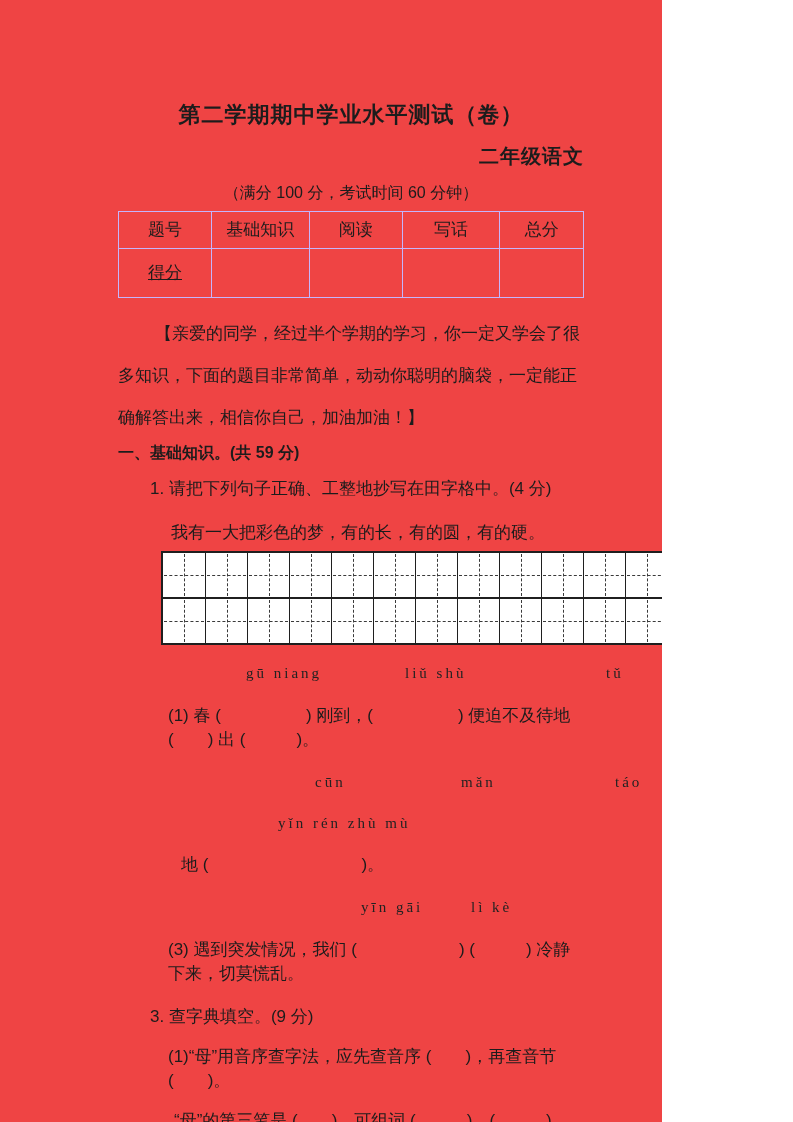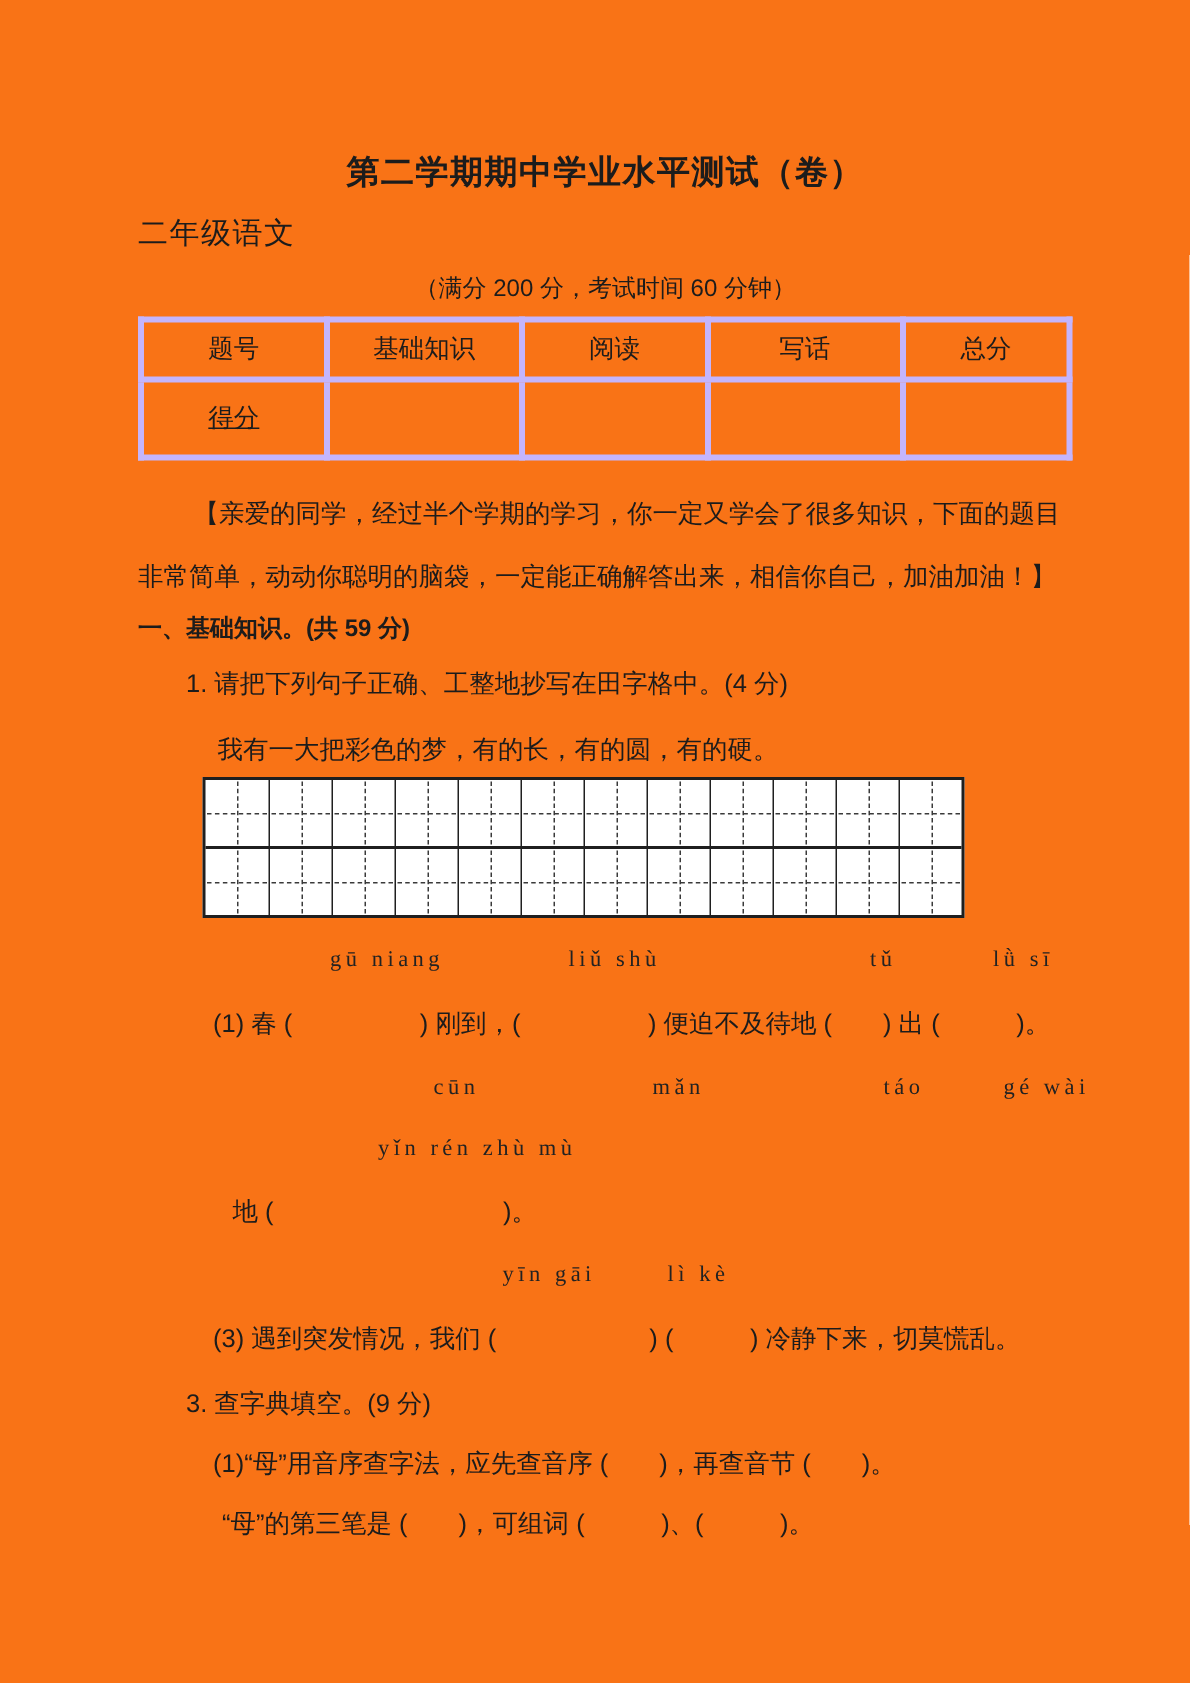--- a/index.html
+++ b/index.html
@@ -1,42 +1,42 @@
 <!DOCTYPE html>
 <html><head>
 <meta charset="utf-8">
 <style>
   html,body{margin:0;padding:0;background:#ffffff;}
   .page{
     position:relative;
-    width:793px;height:1122px;
+    width:662px;height:1122px;
     box-sizing:border-box;
-    padding:102px 78px 0 92px;
-    background:#f97316;
+    padding:102px 78px 0 118px;
+    background:#ef4444;
     font-family:"Liberation Sans", sans-serif;
     color:#1c1c1c;
     font-size:17px;
     line-height:24px;
     overflow:hidden;
   }
   .title{
     margin:0;text-align:center;font-size:22px;line-height:26px;
     font-weight:700;letter-spacing:1px;
   }
   .subtitle{
-    margin:16px 0 12px 0;text-align:left;font-size:20px;line-height:24px;
-    font-weight:400;letter-spacing:1px;
+    margin:16px 0 12px 0;text-align:right;font-size:20px;line-height:24px;
+    font-weight:700;letter-spacing:1px;
   }
   .meta{margin-top:14px;text-align:center;font-size:16px;line-height:22px;}
   table.score{
     width:100%;border-collapse:collapse;margin-top:7px;
     table-layout:fixed;
   }
   table.score td{
-    border:4px solid #c4b5fd;text-align:center;font-size:17px;
+    border:1px solid #c4b5fd;text-align:center;font-size:17px;
     padding:0;
   }
   tr.hdr td{height:36px;}
   tr.scr td{height:48px;text-decoration:underline;}
   .intro{
     margin:15px 0 0 0;line-height:42px;white-space:pre-wrap;
     text-indent:37px;
   }
   .sec-heading{margin-top:2px;font-weight:700;font-size:16px;white-space:pre-wrap;}
   .ln{white-space:pre-wrap;}
@@ -78,21 +78,21 @@
     margin-left:32px;
   }
 </style>
 </head>
 <body>
 
 <div class="page">
 
   <h1 class="title">第二学期期中学业水平测试（卷）</h1>
   <h2 class="subtitle">二年级语文</h2>
-  <div class="meta">（满分 200 分，考试时间 60 分钟）</div>
+  <div class="meta">（满分 100 分，考试时间 60 分钟）</div>
 
   <table class="score">
     <colgroup>
       <col style="width:20%">
         <col style="width:21%">
         <col style="width:20%">
         <col style="width:21%">
         <col style="width:18%">
     </colgroup>
     <tbody>

